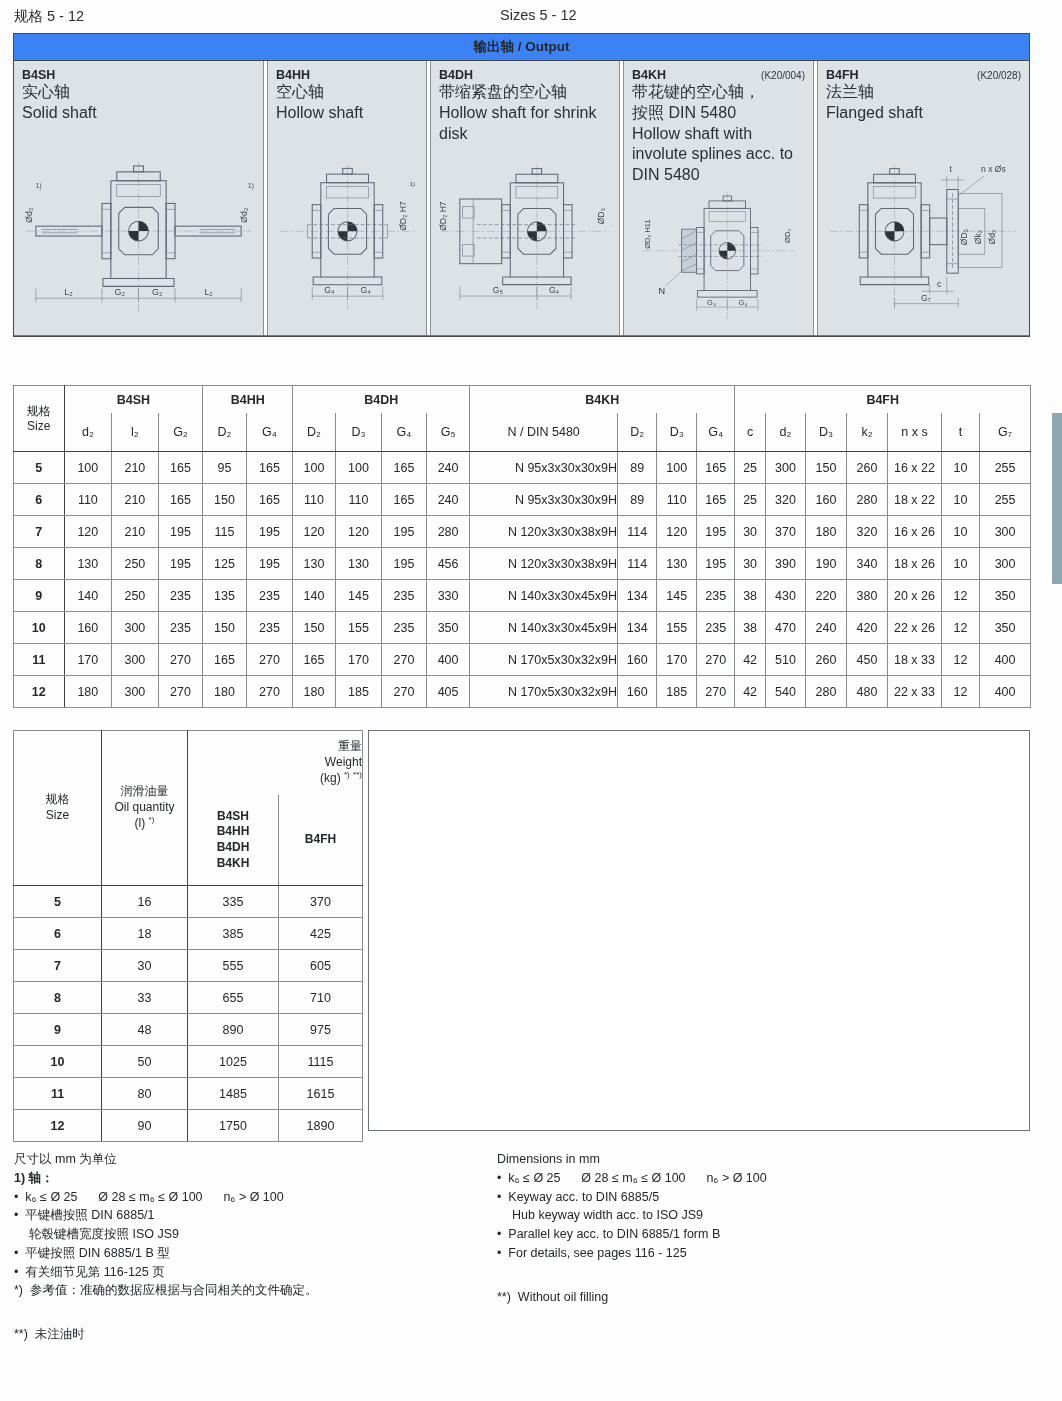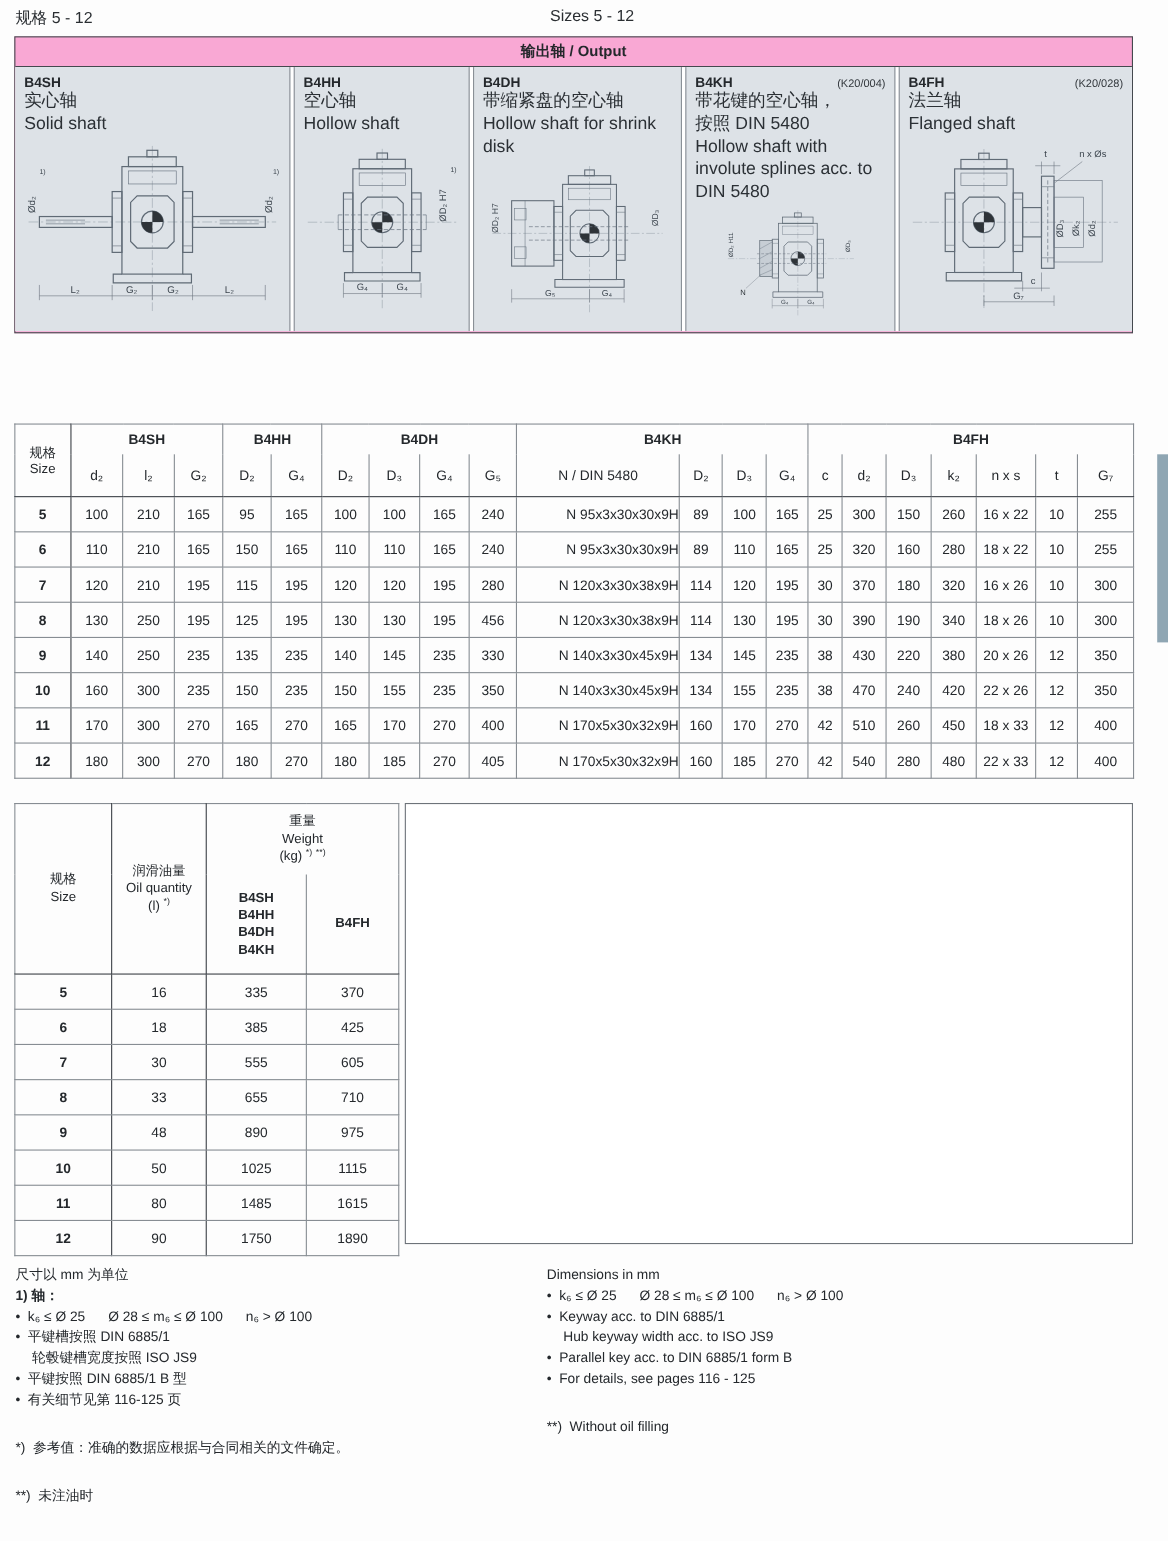--- a/index.html
+++ b/index.html
@@ -5,21 +5,21 @@
   html,body{margin:0;padding:0;background:#fff;}
   body{font-family:"Liberation Sans","DejaVu Sans",sans-serif;color:#24282c;}
   .page{position:relative;width:1062px;height:1401px;background:#fdfdfd;overflow:hidden;}
 
   
   .pg-head span{position:absolute;top:7px;font-size:14.5px;color:#2a2e32;}
   .t-cn{left:14px;}
   .t-en{left:500px;}
 
   
-  .panel{position:absolute;left:13px;top:33px;width:1017px;height:270px;border:1.6px solid #44494e;background:#f9a8d4;box-sizing:border-box;}
+  .panel{position:absolute;left:13px;top:33px;width:1017px;height:304px;border:1.6px solid #44494e;background:#3b82f6;box-sizing:border-box;}
   .panel-title{height:26px;line-height:26px;text-align:center;font-weight:bold;font-size:13.5px;border-bottom:1.4px solid #44494e;}
   .cols{display:flex;gap:3px;height:calc(100% - 28px);background:#fff;}
   .vcol{background:#dde2e7;border-left:1px solid #8a9097;border-right:1px solid #8a9097;box-sizing:border-box;padding:7px 8px 4px;display:flex;flex-direction:column;}
   .vcol:first-child{border-left:none;}
   .vcol:last-child{border-right:none;}
   .c1{width:254px;} .c2{width:160px;} .c3{width:190px;} .c4{width:196px;} .c5{flex:1;}
   .vhead{display:flex;justify-content:space-between;align-items:baseline;}
   .vcode{font-weight:bold;font-size:12.5px;}
   .vref{font-size:10px;color:#33383d;text-align:right;}
   .vcn,.ven{font-size:16px;line-height:1.3;color:#2b3035;}
@@ -48,35 +48,35 @@
   .dim tbody td{height:31px;}
   .dim tbody .sz{font-weight:bold;border-right:1.6px solid #3c4147;}
   .dim .nl{text-align:right;padding-left:9px;}
 
   
   .lower{position:absolute;left:13px;top:730px;width:1018px;height:403px;}
   table.wt{border-collapse:collapse;table-layout:fixed;width:349px;border:1.6px solid #3c4147;font-size:12.5px;}
   .wt th,.wt td{border:1px solid #878d93;text-align:center;padding:0;font-weight:normal;color:#24282c;}
   .wt thead th{font-size:12px;line-height:1.3;}
   .wt .thk-r{border-right:1.6px solid #3c4147;}
-  .wt thead .toprow{height:64px;border-bottom:0;}
+  .wt thead .toprow{height:64px;border-bottom:0;text-align:right;}
   .wt thead .subrow{height:90px;border-top:0;border-bottom:1.8px solid #3c4147;font-weight:bold;}
   .wt thead .span2{border-bottom:0;}
   .wt tbody td{height:31px;}
   .wt tbody .sz{font-weight:bold;}
   .wt sup{font-size:8px;}
   .emptybox{position:absolute;left:355px;top:0;width:662px;height:401px;border:1px solid #6d7379;box-sizing:border-box;background:#fff;}
 
   
   .notes{position:absolute;left:14px;top:1150px;width:1016px;display:flex;font-size:12.5px;line-height:1.5;color:#24282c;}
   .ncol-l{width:483px;}
   .ncol-r{flex:1;}
   .note-line{white-space:pre;}
   .cont{padding-left:15px;}
-  .starnote{margin-top:26px;white-space:pre;}
+  .starnote{white-space:pre;}
   .dstarnote{margin-top:25px;white-space:pre;}
 
   
   .edge-tab{position:absolute;left:1052px;top:413px;width:10px;height:171px;background:#8fa6b3;}
 </style>
 </head>
 <body>
 
 <div class="page">
 
@@ -681,21 +681,21 @@
       <div class="note-line">•  平键槽按照 DIN 6885/1</div>
       <div class="note-line cont">轮毂键槽宽度按照 ISO JS9</div>
       <div class="note-line">•  平键按照 DIN 6885/1 B 型</div>
       <div class="note-line">•  有关细节见第 116-125 页</div>
       <div class="starnote">*)  参考值：准确的数据应根据与合同相关的文件确定。</div>
       <div class="dstarnote">**)  未注油时</div>
     </div>
     <div class="ncol-r">
       <div class="note-line">Dimensions in mm</div>
       <div class="note-line">•  k₆ ≤ Ø 25      Ø 28 ≤ m₆ ≤ Ø 100      n₆ &gt; Ø 100</div>
-      <div class="note-line">•  Keyway acc. to DIN 6885/1</div>
+      <div class="note-line">•  Keyway acc. to DIN 6885/5</div>
       <div class="note-line cont">Hub keyway width acc. to ISO JS9</div>
       <div class="note-line">•  Parallel key acc. to DIN 6885/1 form B</div>
       <div class="note-line">•  For details, see pages 116 - 125</div>
       <div class="dstarnote">**)  Without oil filling</div>
     </div>
   </div>
 
   <div class="edge-tab"></div>
 </div>
 

